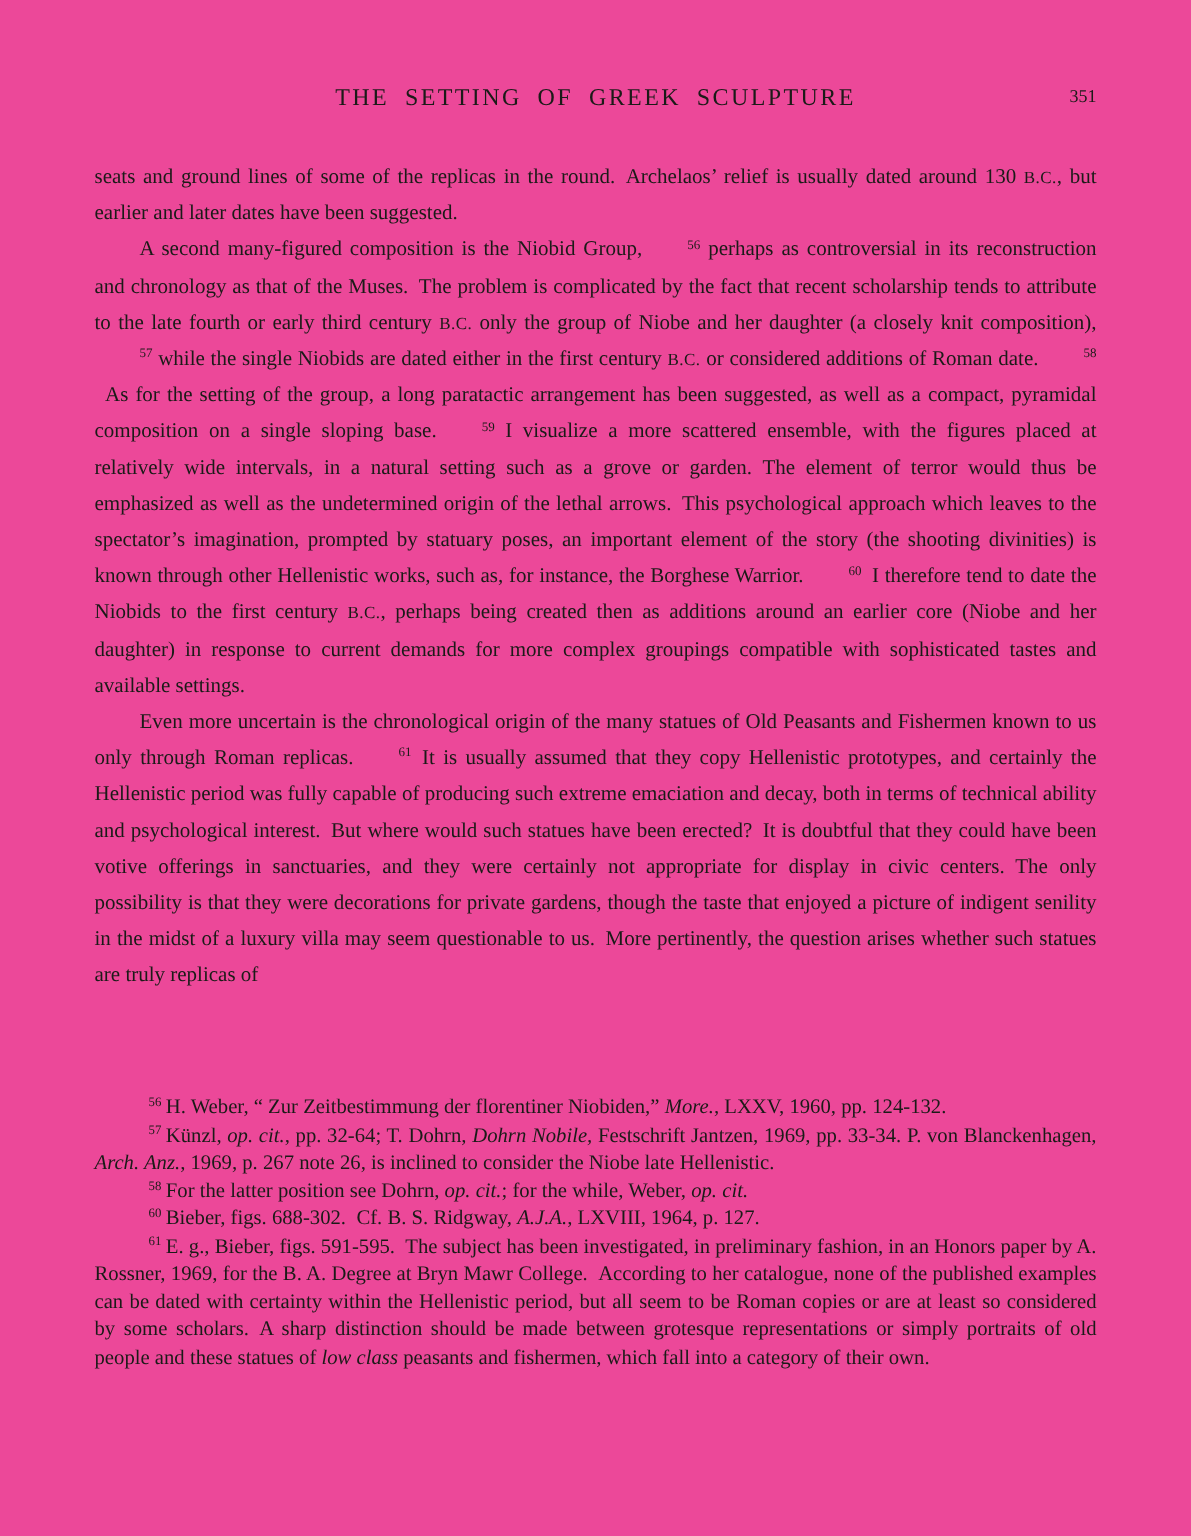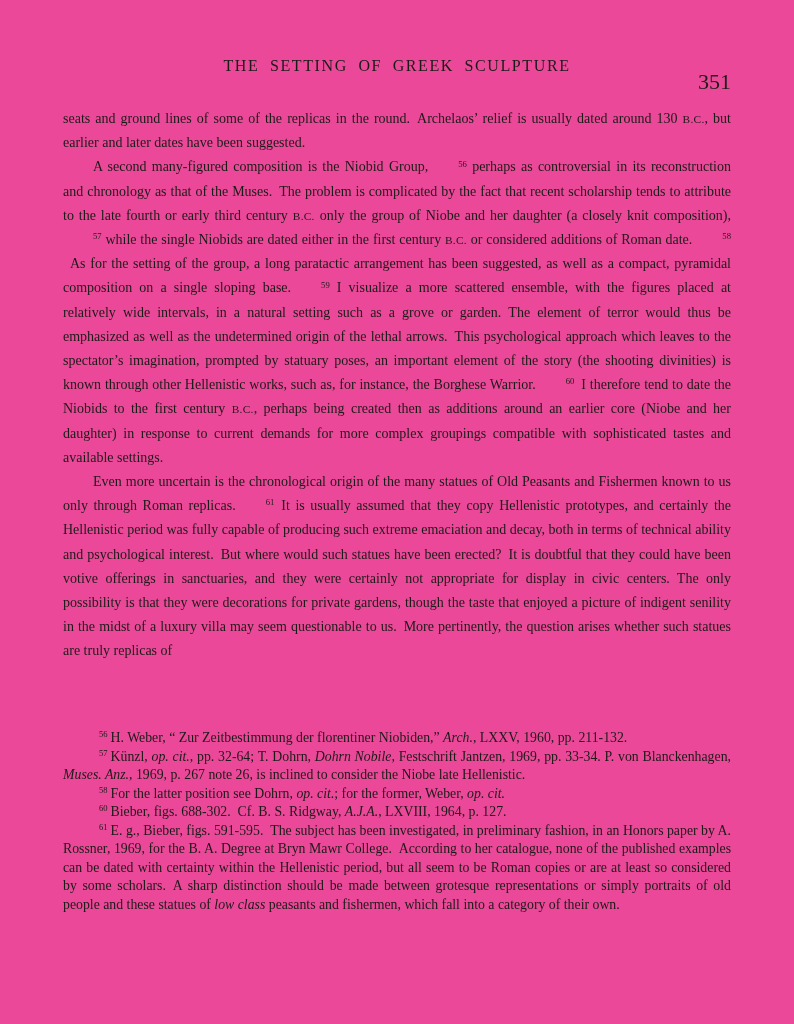--- a/index.html
+++ b/index.html
@@ -26,22 +26,22 @@
   .running-title {
     text-align: center;
     font-size: 16px;
     letter-spacing: 1.6px;
     word-spacing: 5px;
     white-space: nowrap;
   }
   .page-number {
     position: absolute;
     right: 0;
-    top: 12px;
-    font-size: 22px;
+    top: 0;
+    font-size: 12px;
   }
   .body-text {
     position: absolute;
     top: 107px;
     left: 63px;
     width: 668px;
     text-align: justify;
     font-size: 14px;
     line-height: 24.2px;
   }
@@ -93,20 +93,20 @@
     <div class="page-number">351</div>
   </header>
 
   <main class="body-text">
     <p class="para no-indent"><span>seats and ground lines of some of the replicas in the round. Archelaos’ relief is usually dated around 130 </span><span class="sc">B.C.</span><span>, but earlier and later dates have been suggested.</span></p>
     <p class="para"><span>A second many-figured composition is the Niobid Group,</span><span class="sup">56</span><span> perhaps as controversial in its reconstruction and chronology as that of the Muses. The problem is complicated by the fact that recent scholarship tends to attribute to the late fourth or early third century </span><span class="sc">B.C.</span><span> only the group of Niobe and her daughter (a closely knit composition),</span><span class="sup">57</span><span> while the single Niobids are dated either in the first century </span><span class="sc">B.C.</span><span> or considered additions of Roman date.</span><span class="sup">58</span><span> As for the setting of the group, a long paratactic arrangement has been suggested, as well as a compact, pyramidal composition on a single sloping base.</span><span class="sup">59</span><span> I visualize a more scattered ensemble, with the figures placed at relatively wide intervals, in a natural setting such as a grove or garden. The element of terror would thus be emphasized as well as the undetermined origin of the lethal arrows. This psychological approach which leaves to the spectator’s imagination, prompted by statuary poses, an important element of the story (the shooting divinities) is known through other Hellenistic works, such as, for instance, the Borghese Warrior.</span><span class="sup">60</span><span> I therefore tend to date the Niobids to the first century </span><span class="sc">B.C.</span><span>, perhaps being created then as additions around an earlier core (Niobe and her daughter) in response to current demands for more complex groupings compatible with sophisticated tastes and available settings.</span></p>
     <p class="para"><span>Even more uncertain is the chronological origin of the many statues of Old Peasants and Fishermen known to us only through Roman replicas.</span><span class="sup">61</span><span> It is usually assumed that they copy Hellenistic prototypes, and certainly the Hellenistic period was fully capable of producing such extreme emaciation and decay, both in terms of technical ability and psychological interest. But where would such statues have been erected? It is doubtful that they could have been votive offerings in sanctuaries, and they were certainly not appropriate for display in civic centers. The only possibility is that they were decorations for private gardens, though the taste that enjoyed a picture of indigent senility in the midst of a luxury villa may seem questionable to us. More pertinently, the question arises whether such statues are truly replicas of</span></p>
   </main>
 
   <section class="footnotes">
-    <p class="footnote"><span class="sup fn-num">56</span><span><span>H. Weber, “ Zur Zeitbestimmung der florentiner Niobiden,” </span><span class="i">Arch.</span><span>, LXXV, 1960, pp. 211-132.</span></span></p>
-    <p class="footnote"><span class="sup fn-num">57</span><span><span>Künzl, </span><span class="i">op. cit.</span><span>, pp. 32-64; T. Dohrn, </span><span class="i">Dohrn Nobile,</span><span> Festschrift Jantzen, 1969, pp. 33-34. P. von Blanckenhagen, </span><span class="i">Muses. Anz.</span><span>, 1969, p. 267 note 26, is inclined to consider the Niobe late Hellenistic.</span></span></p>
-    <p class="footnote"><span class="sup fn-num">58</span><span><span>For the latter position see Dohrn, </span><span class="i">op. cit.</span><span>; for the former, Weber, </span><span class="i">op. cit.</span></span></p>
+    <p class="footnote"><span class="sup fn-num">56</span><span><span>H. Weber, “ Zur Zeitbestimmung der florentiner Niobiden,” </span><span class="i">More.</span><span>, LXXV, 1960, pp. 124-132.</span></span></p>
+    <p class="footnote"><span class="sup fn-num">57</span><span><span>Künzl, </span><span class="i">op. cit.</span><span>, pp. 32-64; T. Dohrn, </span><span class="i">Dohrn Nobile,</span><span> Festschrift Jantzen, 1969, pp. 33-34. P. von Blanckenhagen, </span><span class="i">Arch. Anz.</span><span>, 1969, p. 267 note 26, is inclined to consider the Niobe late Hellenistic.</span></span></p>
+    <p class="footnote"><span class="sup fn-num">58</span><span><span>For the latter position see Dohrn, </span><span class="i">op. cit.</span><span>; for the while, Weber, </span><span class="i">op. cit.</span></span></p>
     <p class="footnote"><span class="sup fn-num">60</span><span><span>Bieber, figs. 688-302. Cf. B. S. Ridgway, </span><span class="i">A.J.A.</span><span>, LXVIII, 1964, p. 127.</span></span></p>
     <p class="footnote"><span class="sup fn-num">61</span><span><span>E. g., Bieber, figs. 591-595. The subject has been investigated, in preliminary fashion, in an Honors paper by A. Rossner, 1969, for the B. A. Degree at Bryn Mawr College. According to her catalogue, none of the published examples can be dated with certainty within the Hellenistic period, but all seem to be Roman copies or are at least so considered by some scholars. A sharp distinction should be made between grotesque representations or simply portraits of old people and these statues of </span><span class="i">low class</span><span> peasants and fishermen, which fall into a category of their own.</span></span></p>
   </section>
 
 </div>
 
 </body></html>

